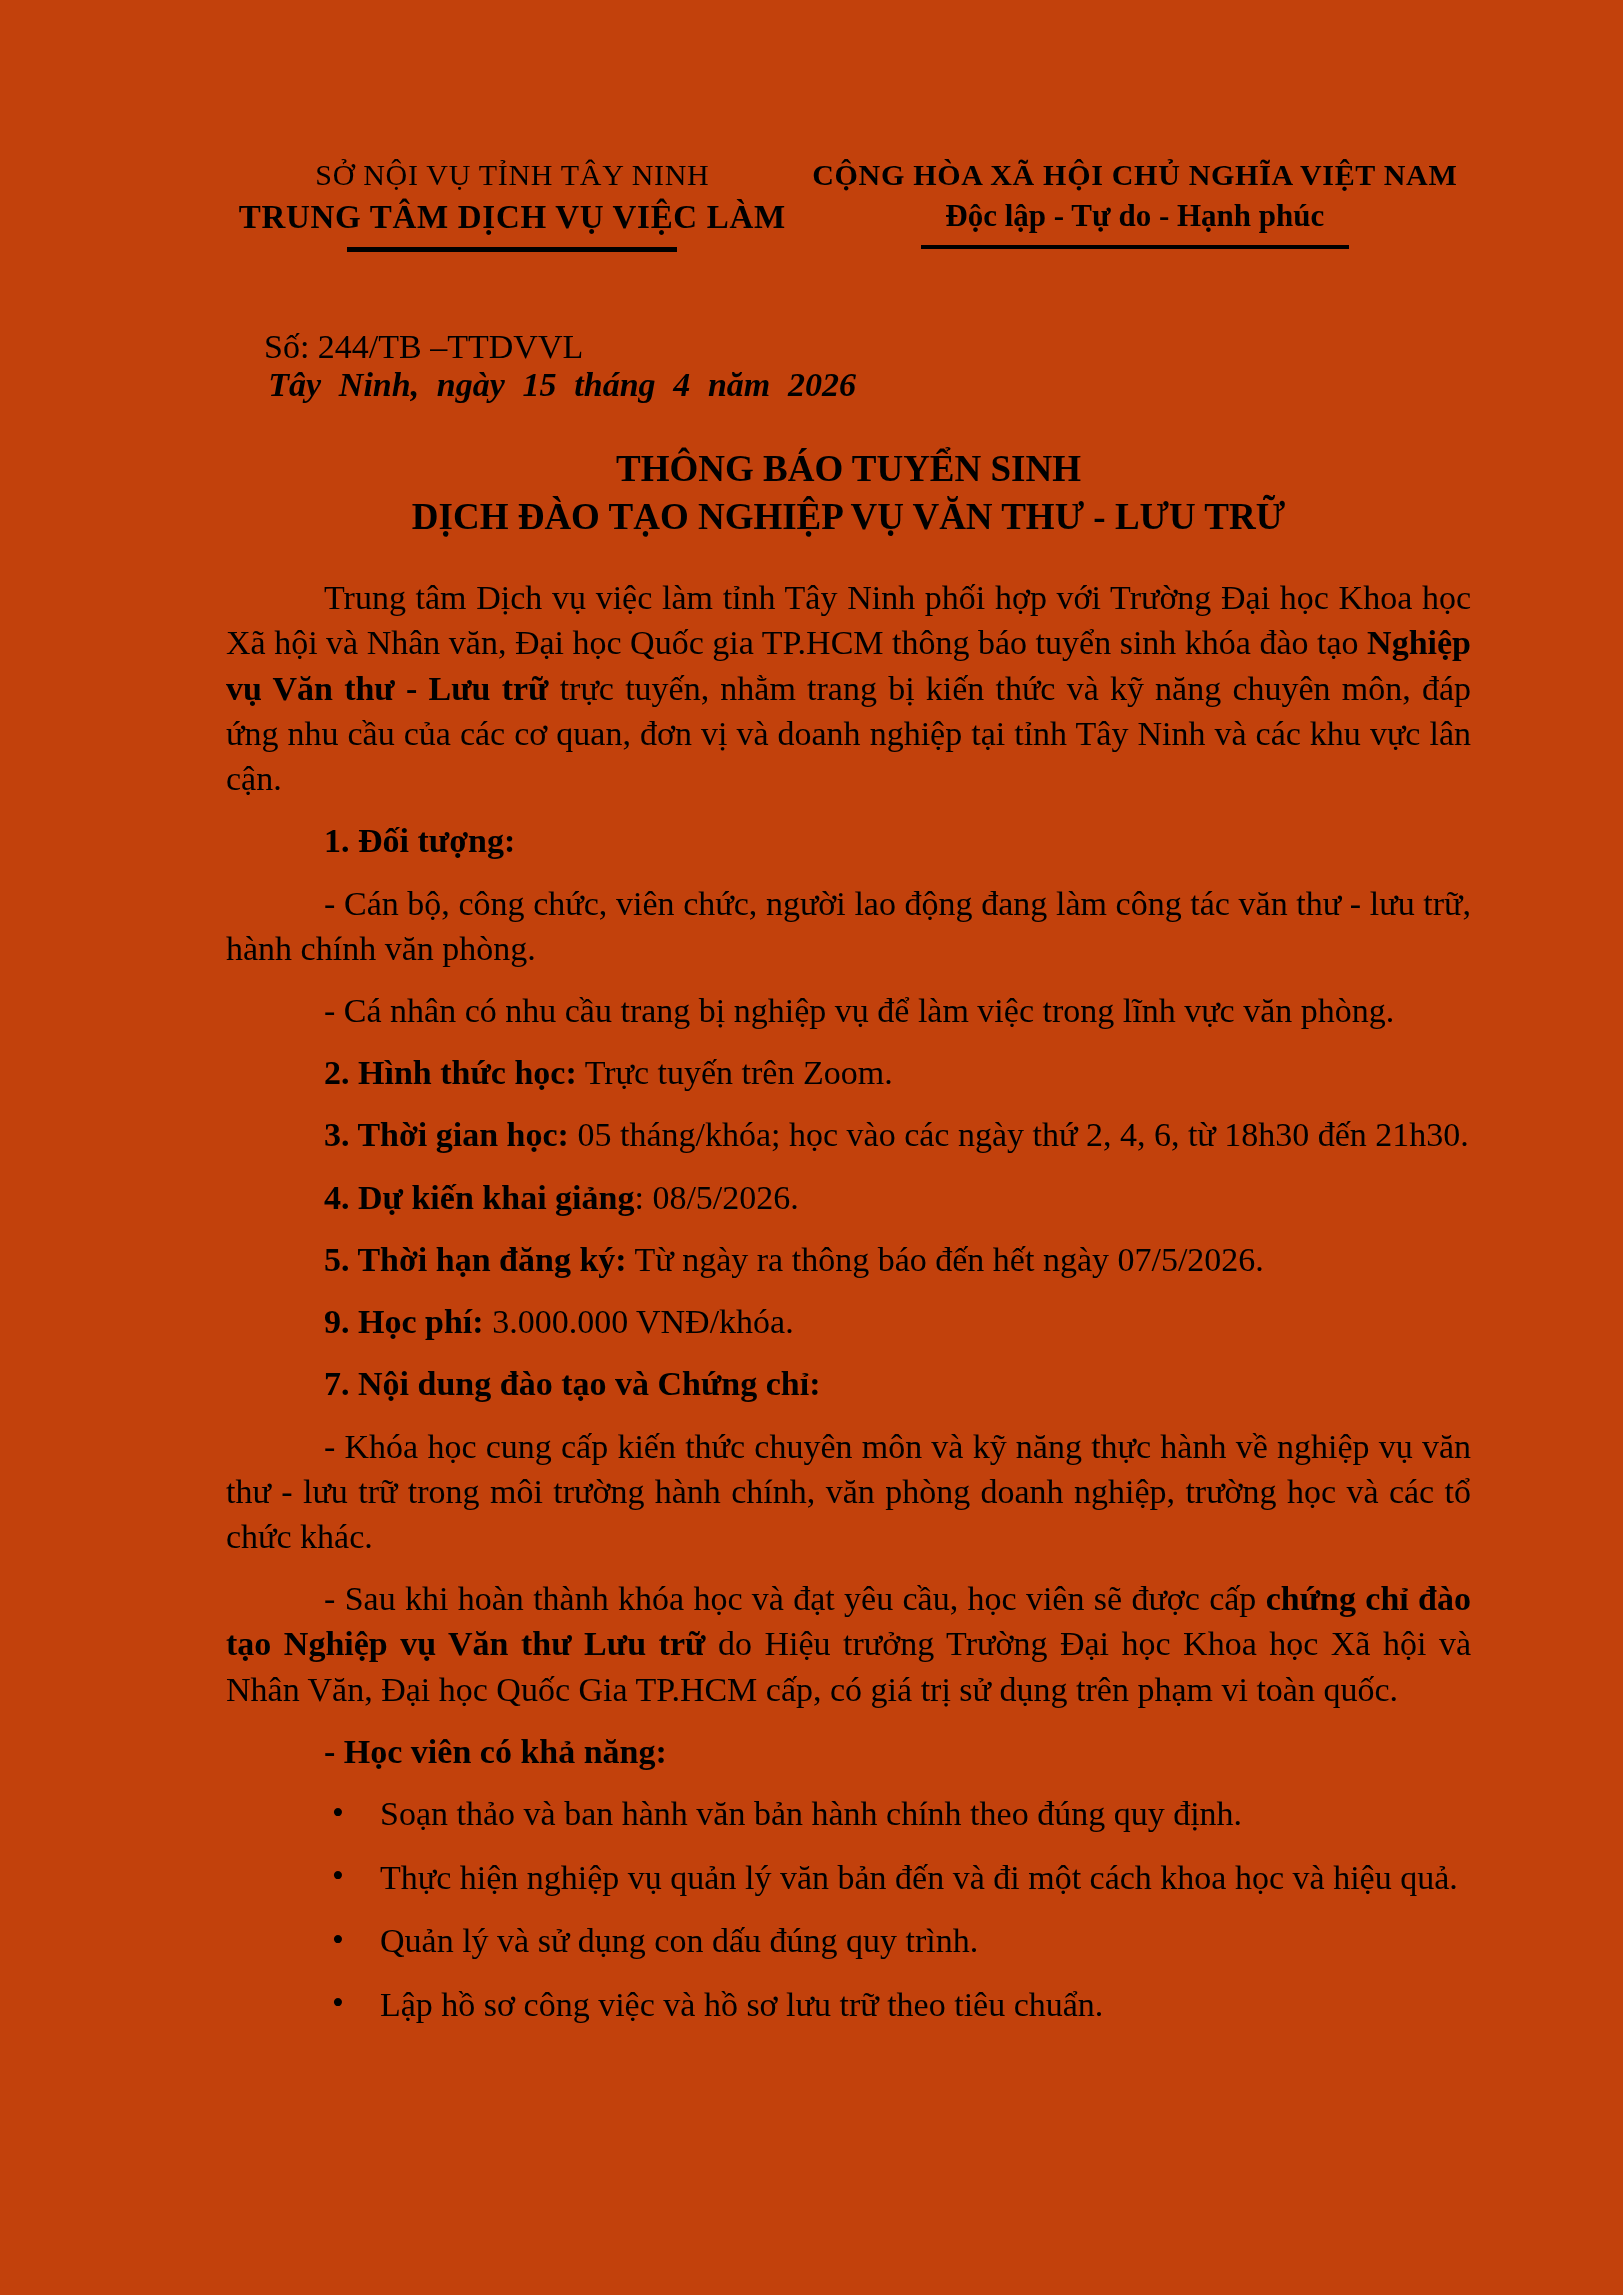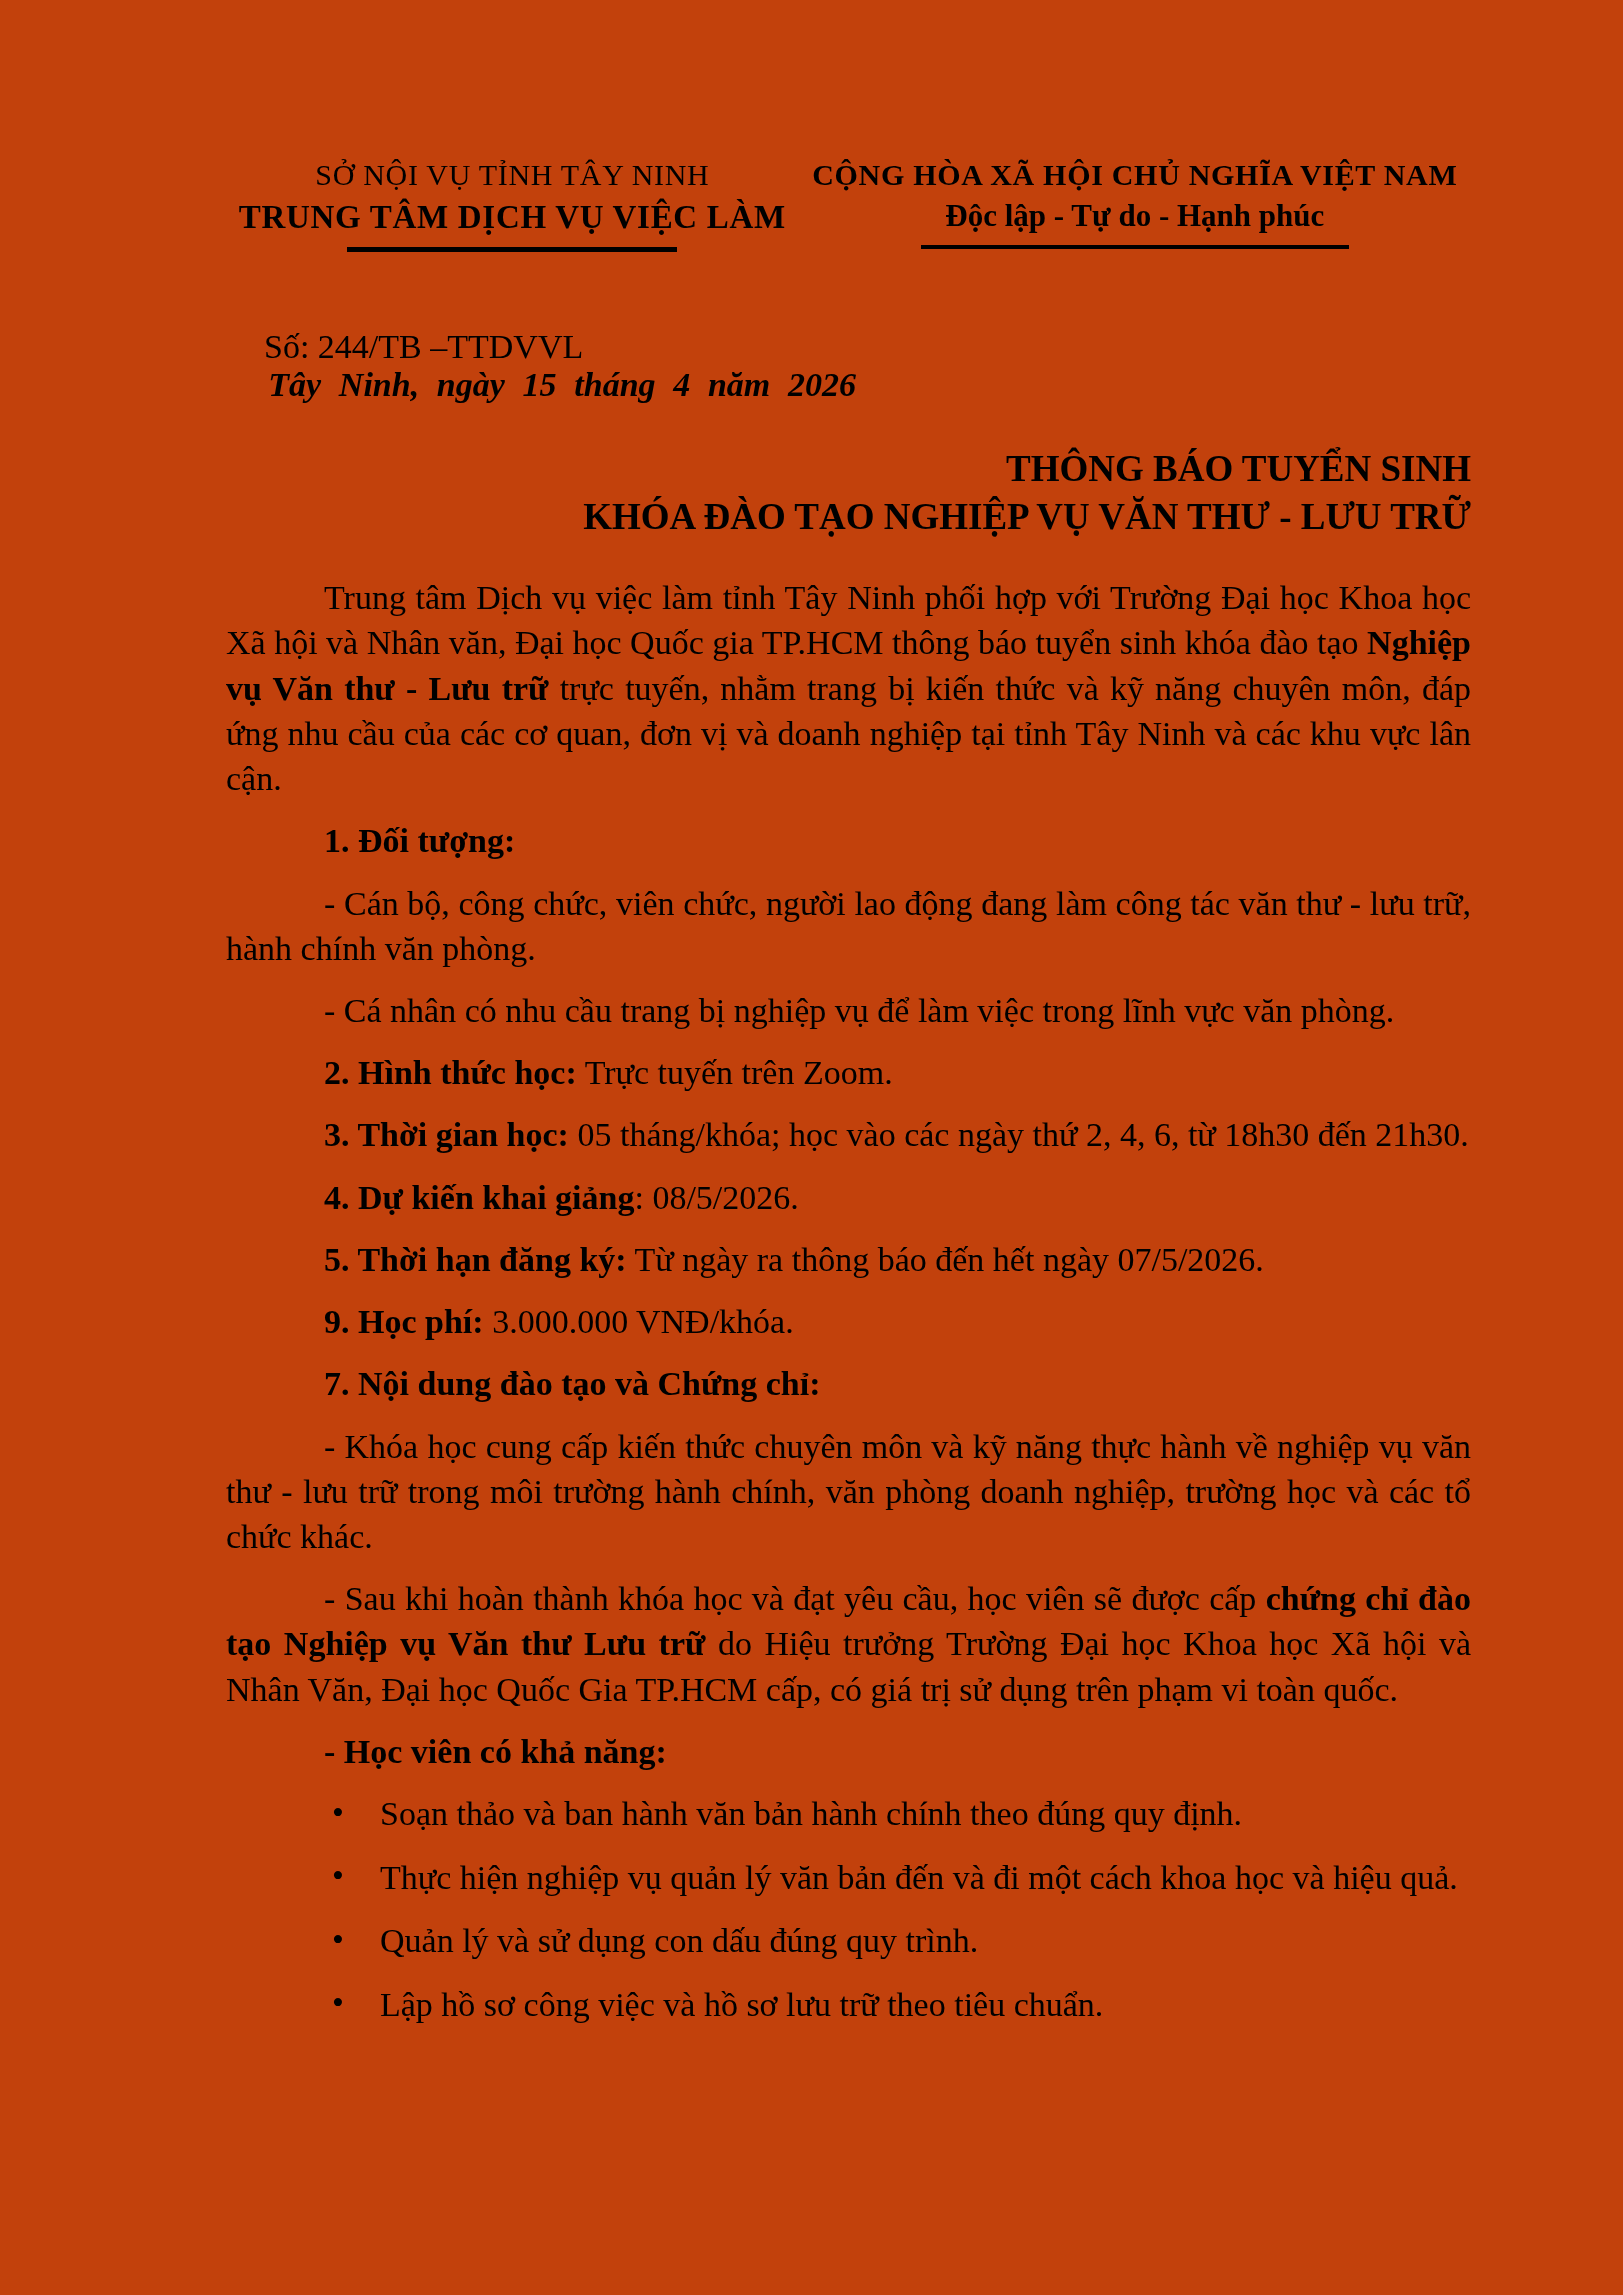--- a/index.html
+++ b/index.html
@@ -46,21 +46,21 @@
   .place-date {
     width: 54%;
     font-size: 34px;
     font-style: italic;
     text-align: center;
     word-spacing: 9.2px;
     font-weight: bold;
   }
 
   
-  .title-block { margin-top: 41px; text-align: right; font-weight: bold; }
+  .title-block { margin-top: 41px; text-align: center; font-weight: bold; }
   .title-line { font-size: 37px; line-height: 1.30; }
 
   
   .body-text { margin-top: 34px; }
   .body-text p {
     font-size: 34px;
     line-height: 1.33;
     text-align: justify;
     text-indent: 98px;
     margin: 0 0 17px 0;
@@ -102,21 +102,21 @@
     </div>
   </div>
 
   <div class="meta-row">
     <div class="doc-number">Số: 244/TB –TTDVVL</div>
     <div class="place-date">Tây Ninh, ngày 15 tháng 4 năm 2026</div>
   </div>
 
   <div class="title-block">
     <div class="title-line">THÔNG BÁO TUYỂN SINH</div>
-    <div class="title-line">KHÓA ĐÀO TẠO NGHIỆP VỤ VĂN THƯ - LƯU TRỮ</div>
+    <div class="title-line">DỊCH ĐÀO TẠO NGHIỆP VỤ VĂN THƯ - LƯU TRỮ</div>
   </div>
 
   <div class="body-text">
 
     <p><span>Trung tâm Dịch vụ việc làm tỉnh Tây Ninh phối hợp với Trường Đại học Khoa học Xã hội và Nhân văn, Đại học Quốc gia TP.HCM thông báo tuyển sinh khóa đào tạo </span><span class="bold">Nghiệp vụ Văn thư - Lưu trữ</span><span> trực tuyến, nhằm trang bị kiến thức và kỹ năng chuyên môn, đáp ứng nhu cầu của các cơ quan, đơn vị và doanh nghiệp tại tỉnh Tây Ninh và các khu vực lân cận.</span></p>
 
     <p class="bold">1. Đối tượng:</p>
 
     <p>- Cán bộ, công chức, viên chức, người lao động đang làm công tác văn thư - lưu trữ, hành chính văn phòng.</p>
 

